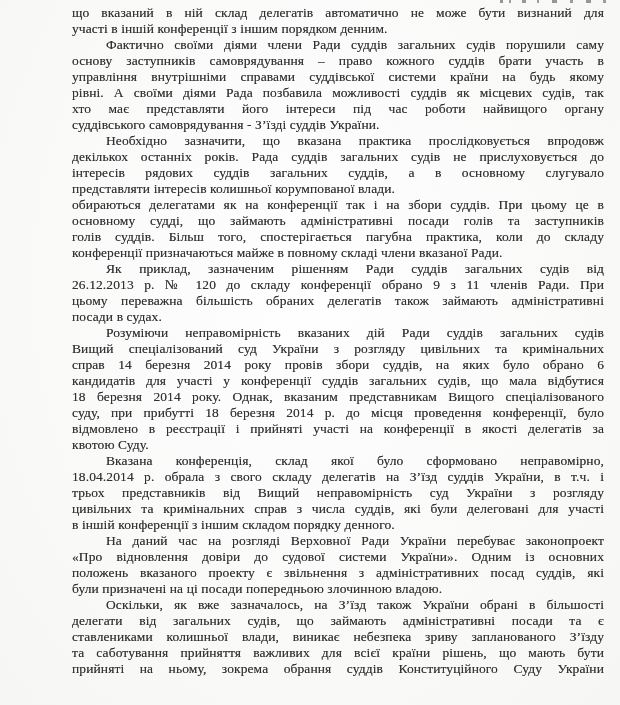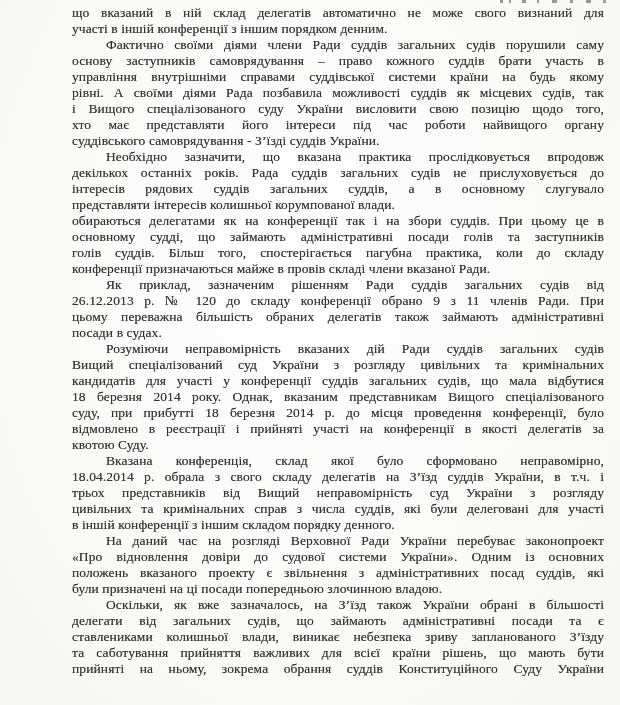--- a/index.html
+++ b/index.html
@@ -67,43 +67,43 @@
         #767676 103px 106px, transparent 106px 116px);
     opacity: 0.7;
   }
 </style>
 </head>
 <body>
 
 <div class="page-scan">
   <div class="cut-line-fragment"></div>
   <div class="text-column">
-      <div class="line justify">що вказаний в ній склад делегатів автоматично не може свого визнаний для</div>
+      <div class="line justify">що вказаний в ній склад делегатів автоматично не може бути визнаний для</div>
       <div class="line">участі в іншій конференції з іншим порядком денним.</div>
       <div class="line indent justify">Фактично своїми діями члени Ради суддів загальних судів порушили саму</div>
       <div class="line justify">основу заступників самоврядування – право кожного суддів брати участь в</div>
       <div class="line justify">управління внутрішніми справами суддівської системи країни на будь якому</div>
       <div class="line justify">рівні. А своїми діями Рада позбавила можливості суддів як місцевих судів, так</div>
-      <div class="line justify">і Вищого спеціалізованого суду України висловити свою позицію щодо того,</div>
       <div class="line justify">хто має представляти його інтереси під час роботи найвищого органу</div>
       <div class="line">суддівського самоврядування - З’їзді суддів України.</div>
       <div class="line indent justify">Необхідно зазначити, що вказана практика прослідковується впродовж</div>
       <div class="line justify">декількох останніх років. Рада суддів загальних судів не прислуховується до</div>
       <div class="line justify">інтересів рядових суддів загальних суддів, а в основному слугувало</div>
       <div class="line">представляти інтересів колишньої корумпованої влади.</div>
       <div class="line justify">обираються делегатами як на конференції так і на збори суддів. При цьому це в</div>
       <div class="line justify">основному судді, що займають адміністративні посади голів та заступників</div>
       <div class="line justify">голів суддів. Більш того, спостерігається пагубна практика, коли до складу</div>
-      <div class="line">конференції призначаються майже в провів складі члени вказаної Ради.</div>
+      <div class="line">конференції призначаються майже в повному складі члени вказаної Ради.</div>
       <div class="line indent justify">Як приклад, зазначеним рішенням Ради суддів загальних судів від</div>
       <div class="line justify">26.12.2013 р. № 120 до складу конференції обрано 9 з 11 членів Ради. При</div>
       <div class="line justify">цьому переважна більшість обраних делегатів також займають адміністративні</div>
       <div class="line">посади в судах.</div>
       <div class="line indent justify">Розуміючи неправомірність вказаних дій Ради суддів загальних судів</div>
       <div class="line justify">Вищий спеціалізований суд України з розгляду цивільних та кримінальних</div>
+      <div class="line justify">справ 14 березня 2014 року провів збори суддів, на яких було обрано 6</div>
       <div class="line justify">кандидатів для участі у конференції суддів загальних судів, що мала відбутися</div>
       <div class="line justify">18 березня 2014 року. Однак, вказаним представникам Вищого спеціалізованого</div>
       <div class="line justify">суду, при прибутті 18 березня 2014 р. до місця проведення конференції, було</div>
       <div class="line justify">відмовлено в реєстрації і прийняті участі на конференції в якості делегатів за</div>
       <div class="line">квотою Суду.</div>
       <div class="line indent justify">Вказана конференція, склад якої було сформовано неправомірно,</div>
       <div class="line justify">18.04.2014 р. обрала з свого складу делегатів на З’їзд суддів України, в т.ч. і</div>
       <div class="line justify">трьох представників від Вищий неправомірність суд України з розгляду</div>
       <div class="line justify">цивільних та кримінальних справ з числа суддів, які були делеговані для участі</div>
       <div class="line">в іншій конференції з іншим складом порядку денного.</div>

